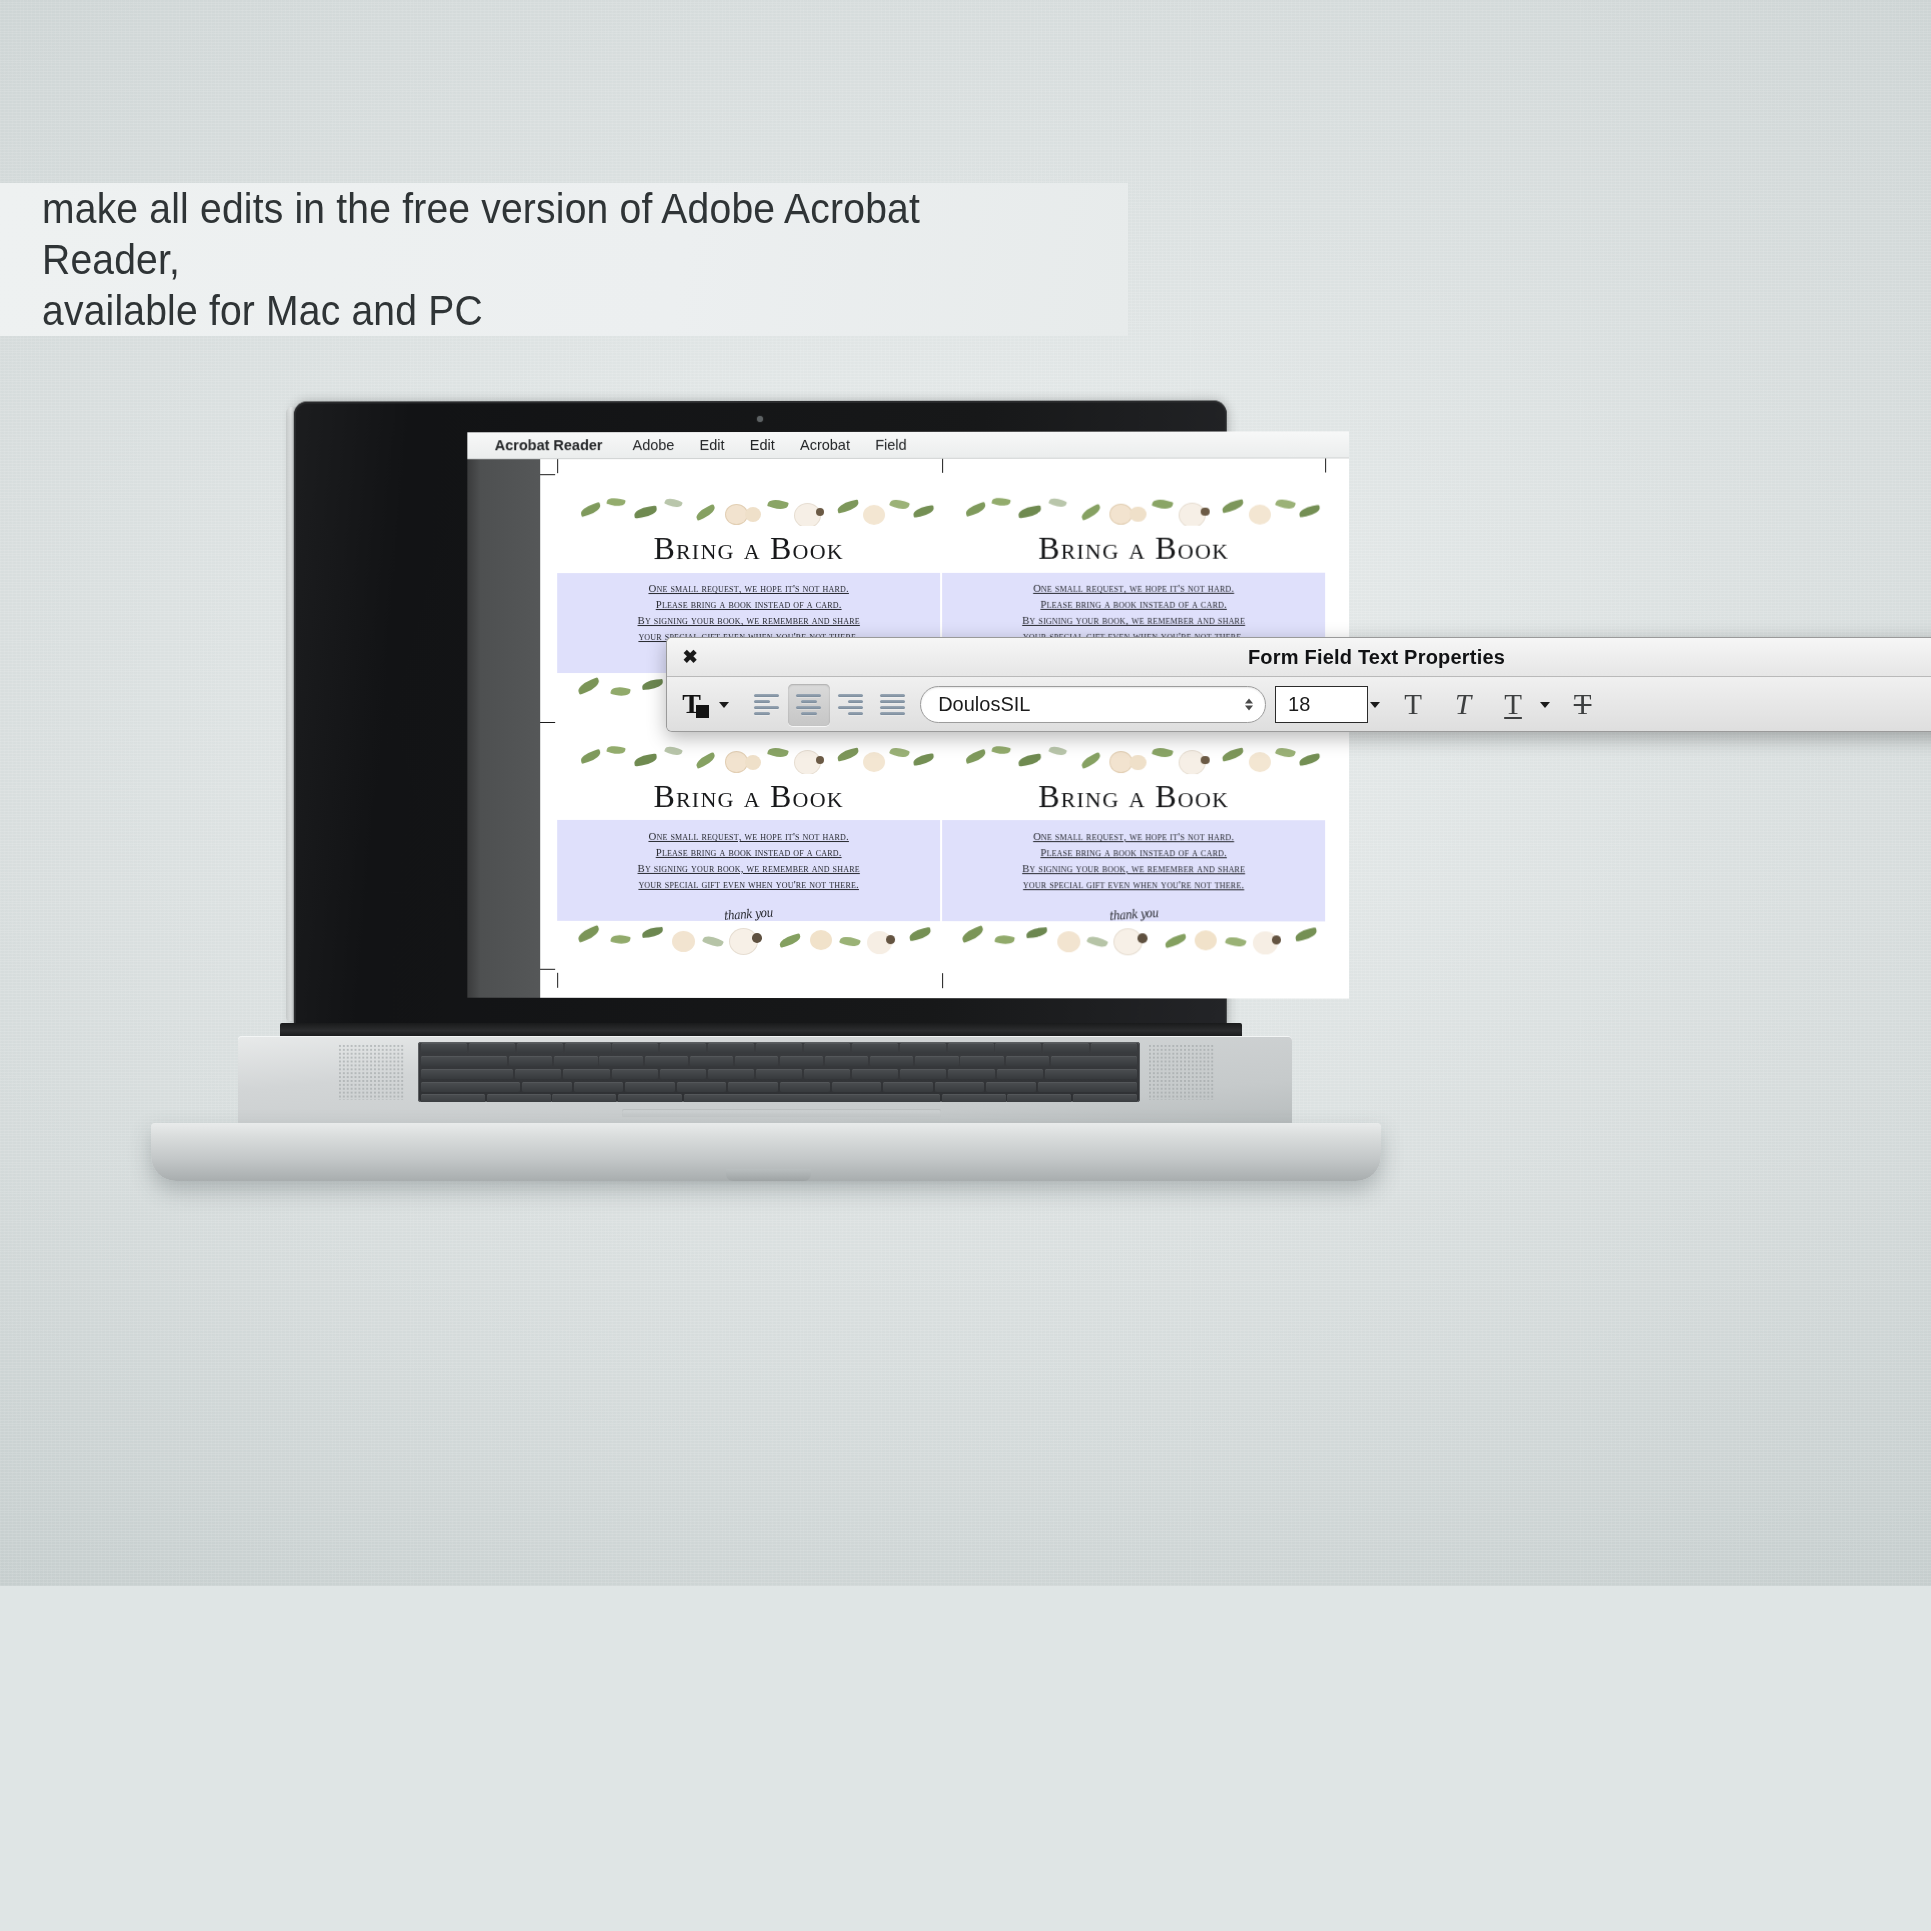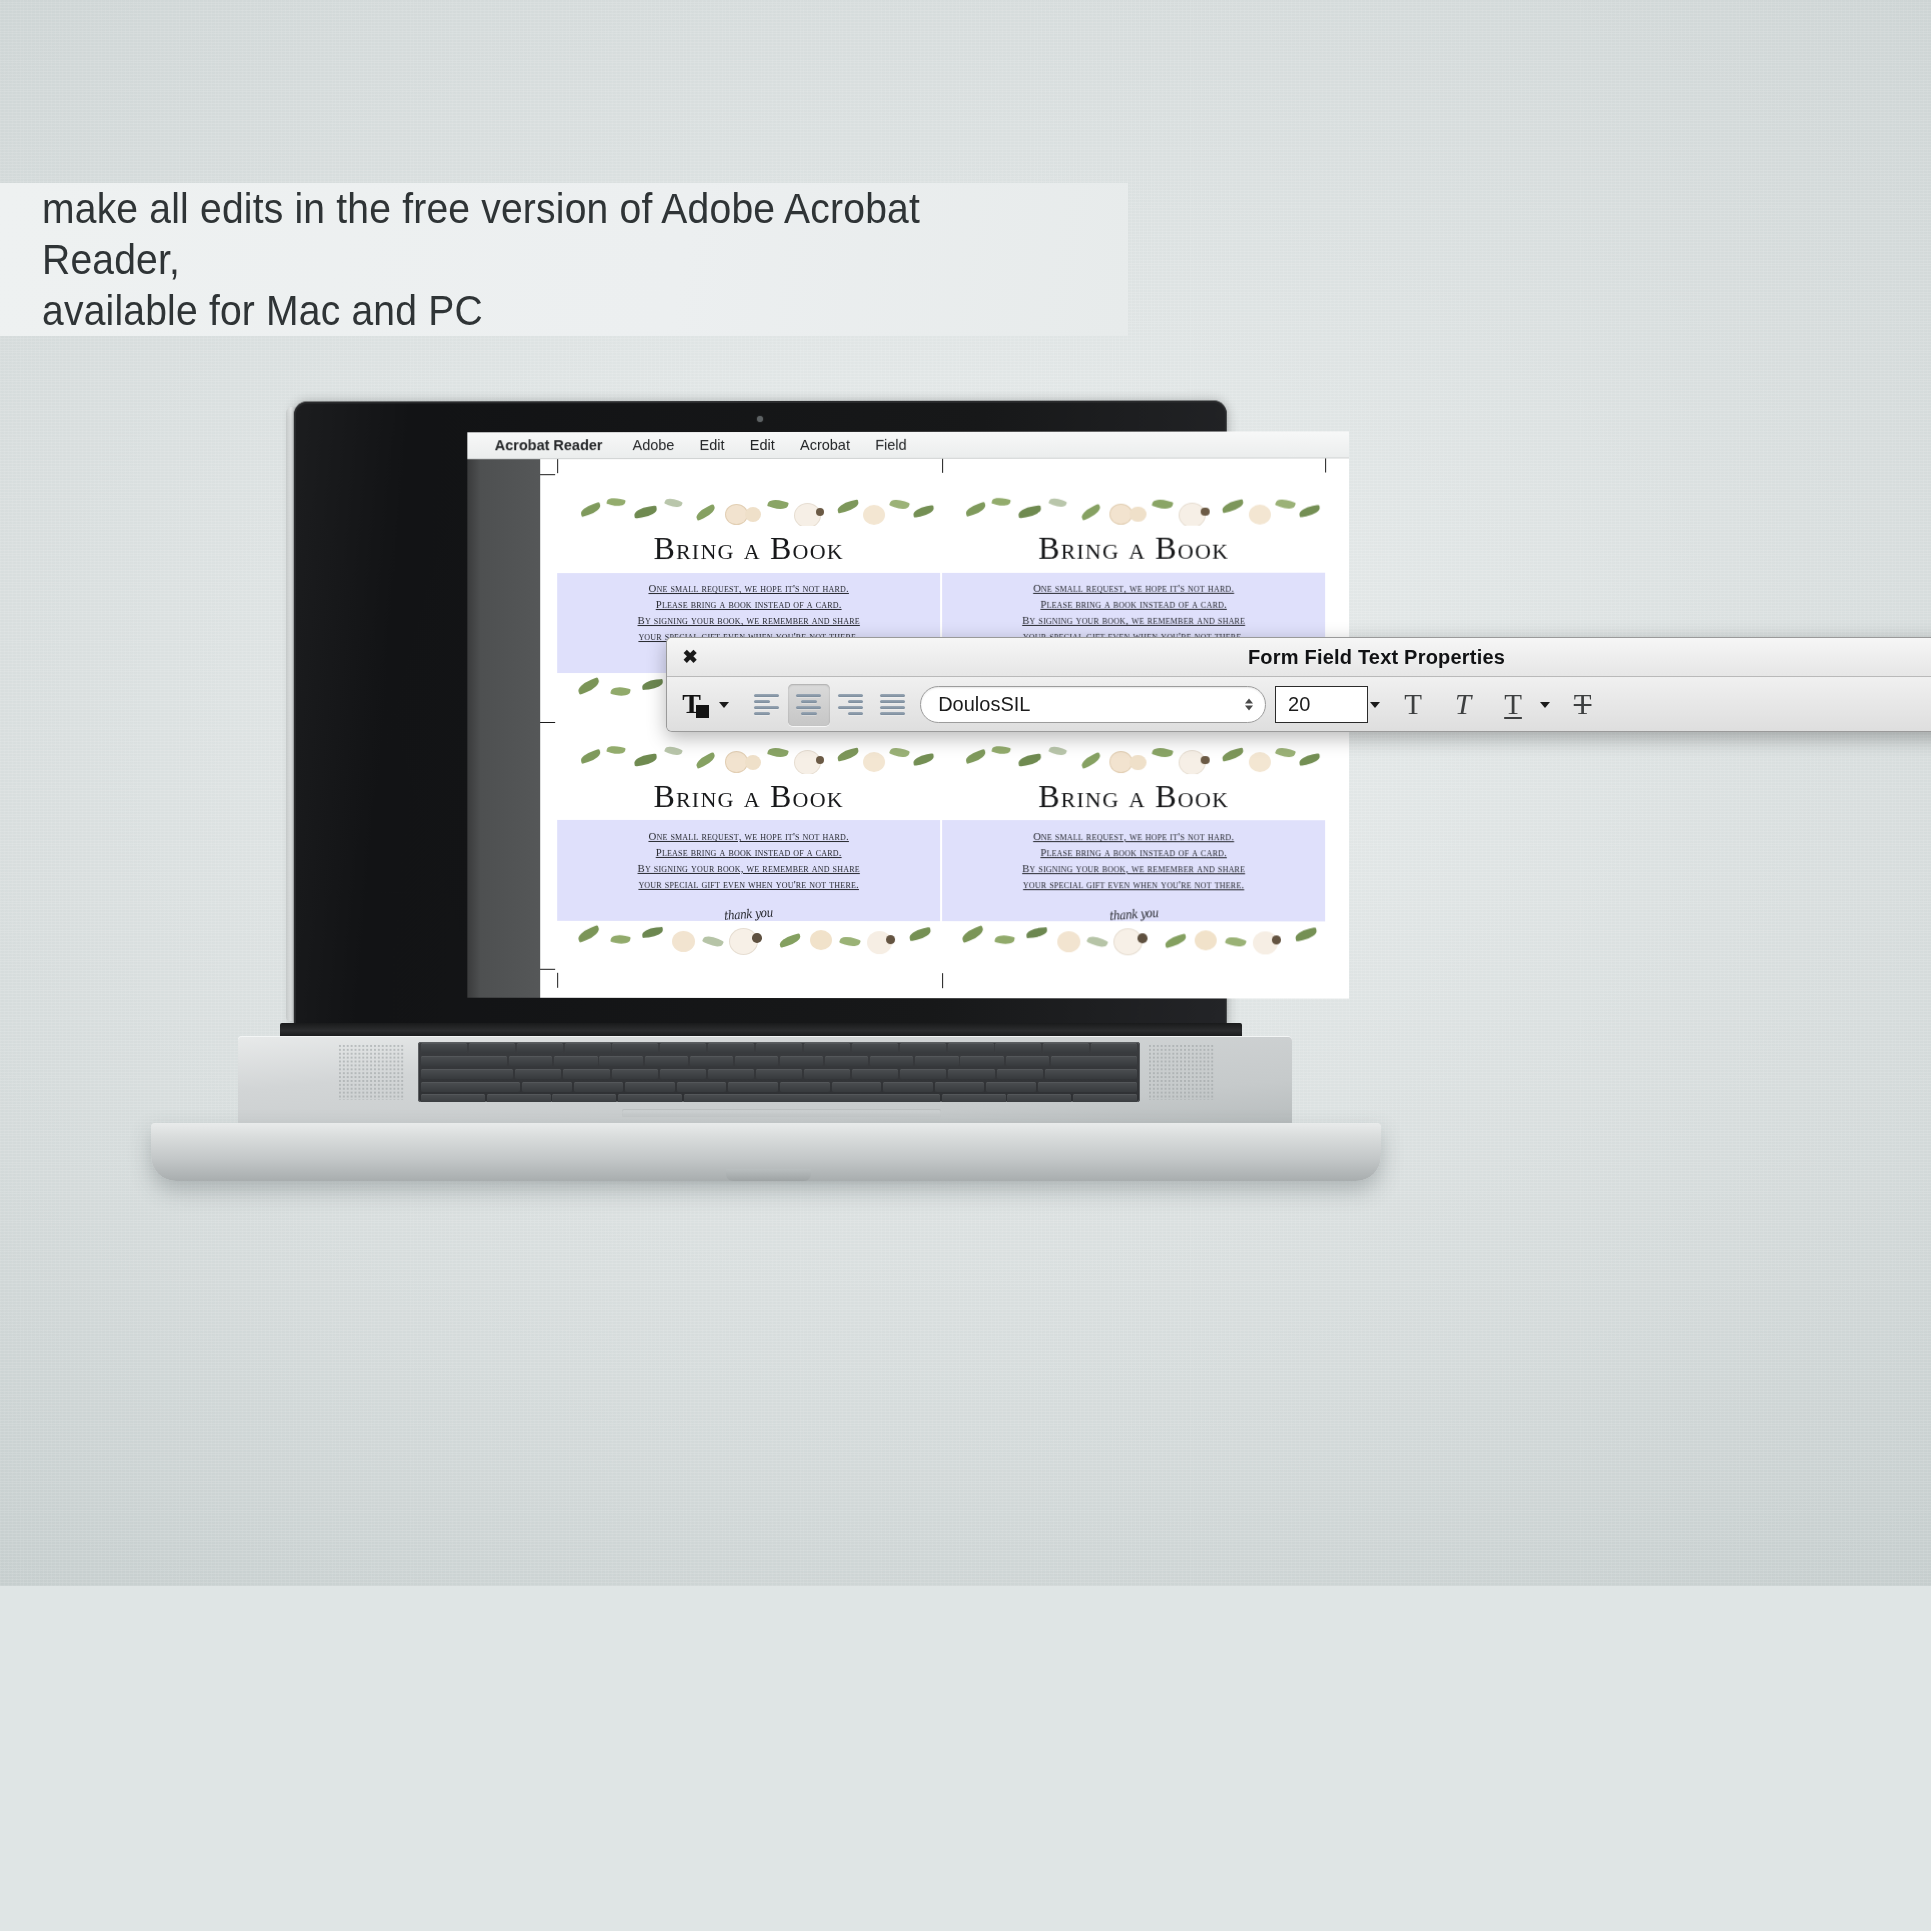--- a/index.html
+++ b/index.html
@@ -800,21 +800,21 @@
 
       <div id="font-family-combo">
         <span id="font-family-value">DoulosSIL</span>
         <span id="font-family-stepper">
             <i></i>
             <i></i>
           </span>
       </div>
 
       <div id="font-size-field">
-        <span id="font-size-value">20</span>
+        <span id="font-size-value">18</span>
       </div>
       <div class="tb-caret"></div>
 
       <div class="style-btn bold">T</div>
       <div class="style-btn italic">T</div>
       <div class="style-btn underline">T</div>
       <div class="tb-caret"></div>
       <div class="style-btn strike">T</div>
     </div>
   </div>

